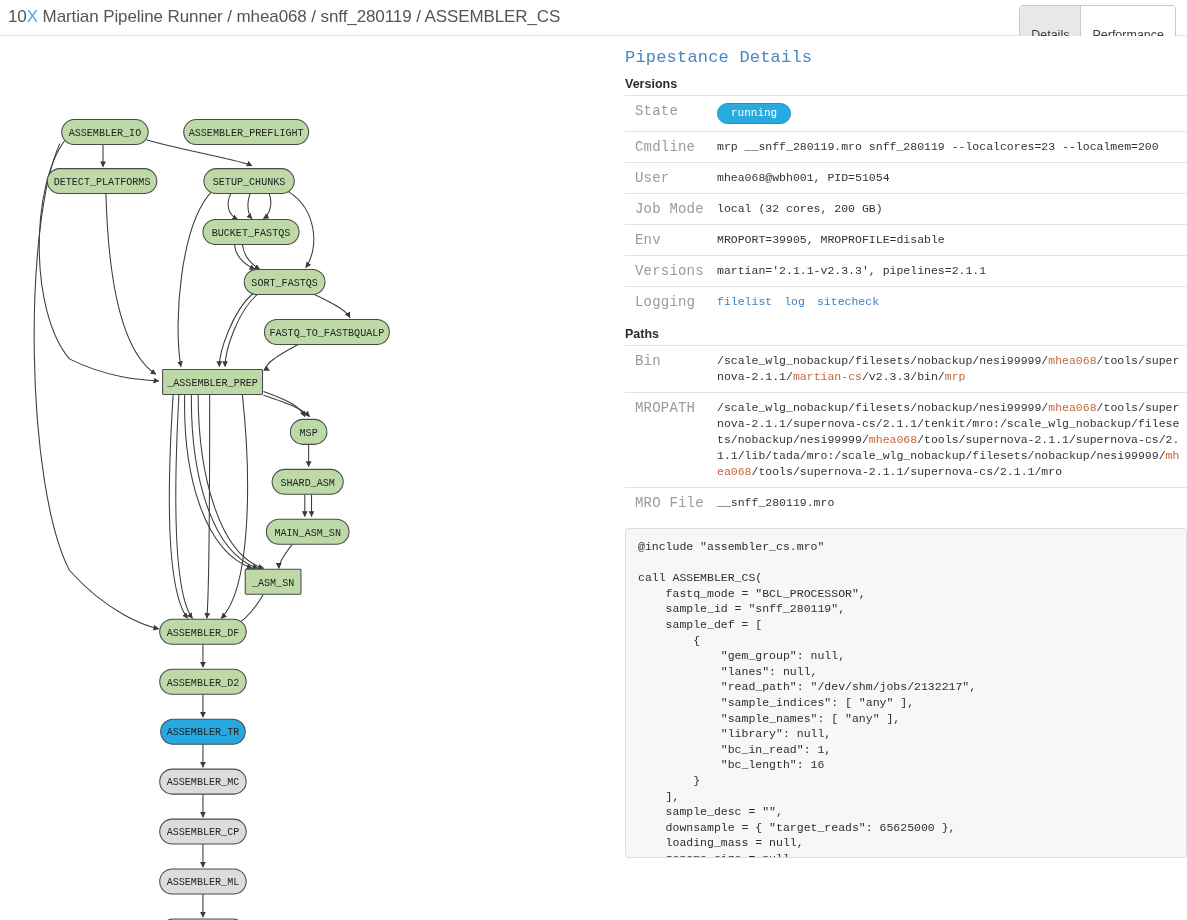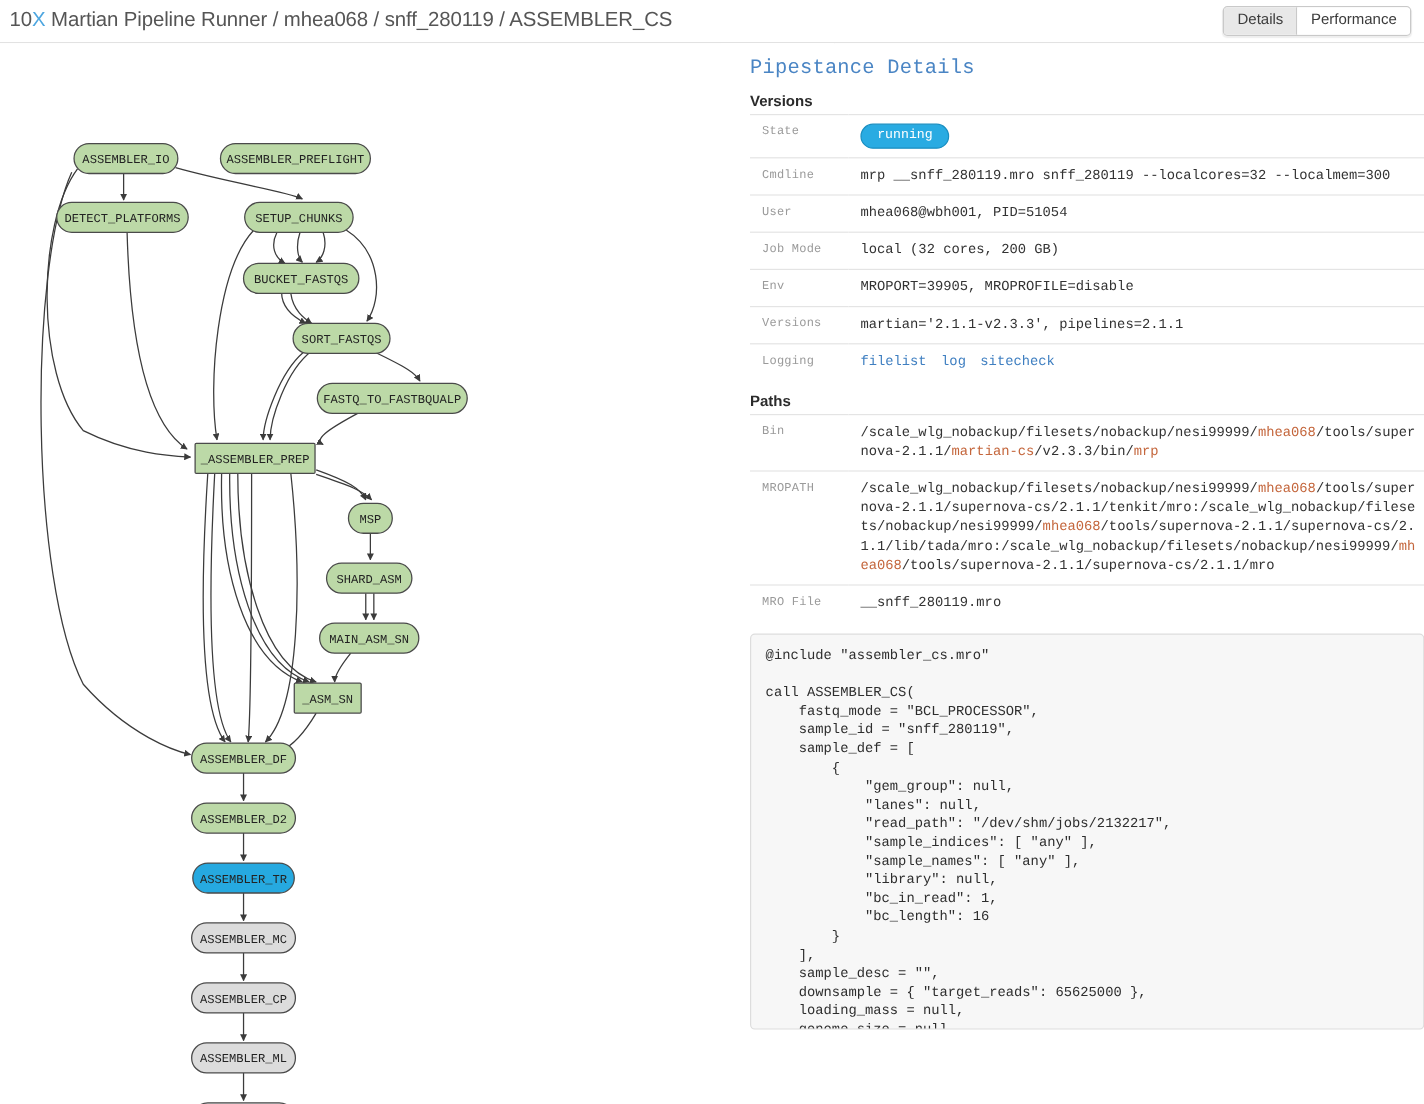--- a/index.html
+++ b/index.html
@@ -40,21 +40,21 @@
     display: flex;
     border: 1px solid #c9c9c9;
     border-radius: 4px;
     overflow: hidden;
     box-shadow: 0 1px 1px rgba(0,0,0,0.07);
     background: #fff;
   }
   .tab {
     font-size: 12.5px;
     color: #3b3b3b;
-    padding: 3px 11px 6px 11px;
+    padding: 22px 11px 6px 11px;
     background: #ffffff;
     border: none;
     cursor: pointer;
     line-height: 14px;
     font-family: "Liberation Sans", sans-serif;
   }
   .tab.active {
     background: #e8e8e8;
     border-right: 1px solid #c9c9c9;
   }
@@ -114,21 +114,21 @@
     padding: 7px 6px 7px 10px;
     vertical-align: top;
     font-family: "Liberation Mono", monospace;
     font-size: 11.5px;
     line-height: 16px;
   }
   table.kv td.k {
     width: 82px;
     color: #9a9a9a;
     white-space: nowrap;
-    font-size: 10px;
+    font-size: 14px;
     letter-spacing: 0.2px;
   }
   table.kv td.v {
     color: #333333;
     word-break: break-all;
   }
   .badge-running {
     display: inline-block;
     background: #29abe2;
     color: #ffffff;
@@ -328,21 +328,21 @@
 
   <div class="section-head">Versions</div>
   <table class="kv">
     <tbody id="runtime-body">
         <tr>
           <td class="k">State</td>
           <td class="v"><span class="badge-running">running</span></td>
         </tr>
         <tr>
           <td class="k">Cmdline</td>
-          <td class="v">mrp __snff_280119.mro snff_280119 --localcores=32 --localmem=300</td>
+          <td class="v">mrp __snff_280119.mro snff_280119 --localcores=23 --localmem=200</td>
         </tr>
         <tr>
           <td class="k">User</td>
           <td class="v">mhea068@wbh001, PID=51054</td>
         </tr>
         <tr>
           <td class="k">Job Mode</td>
           <td class="v">local (32 cores, 200 GB)</td>
         </tr>
         <tr>

